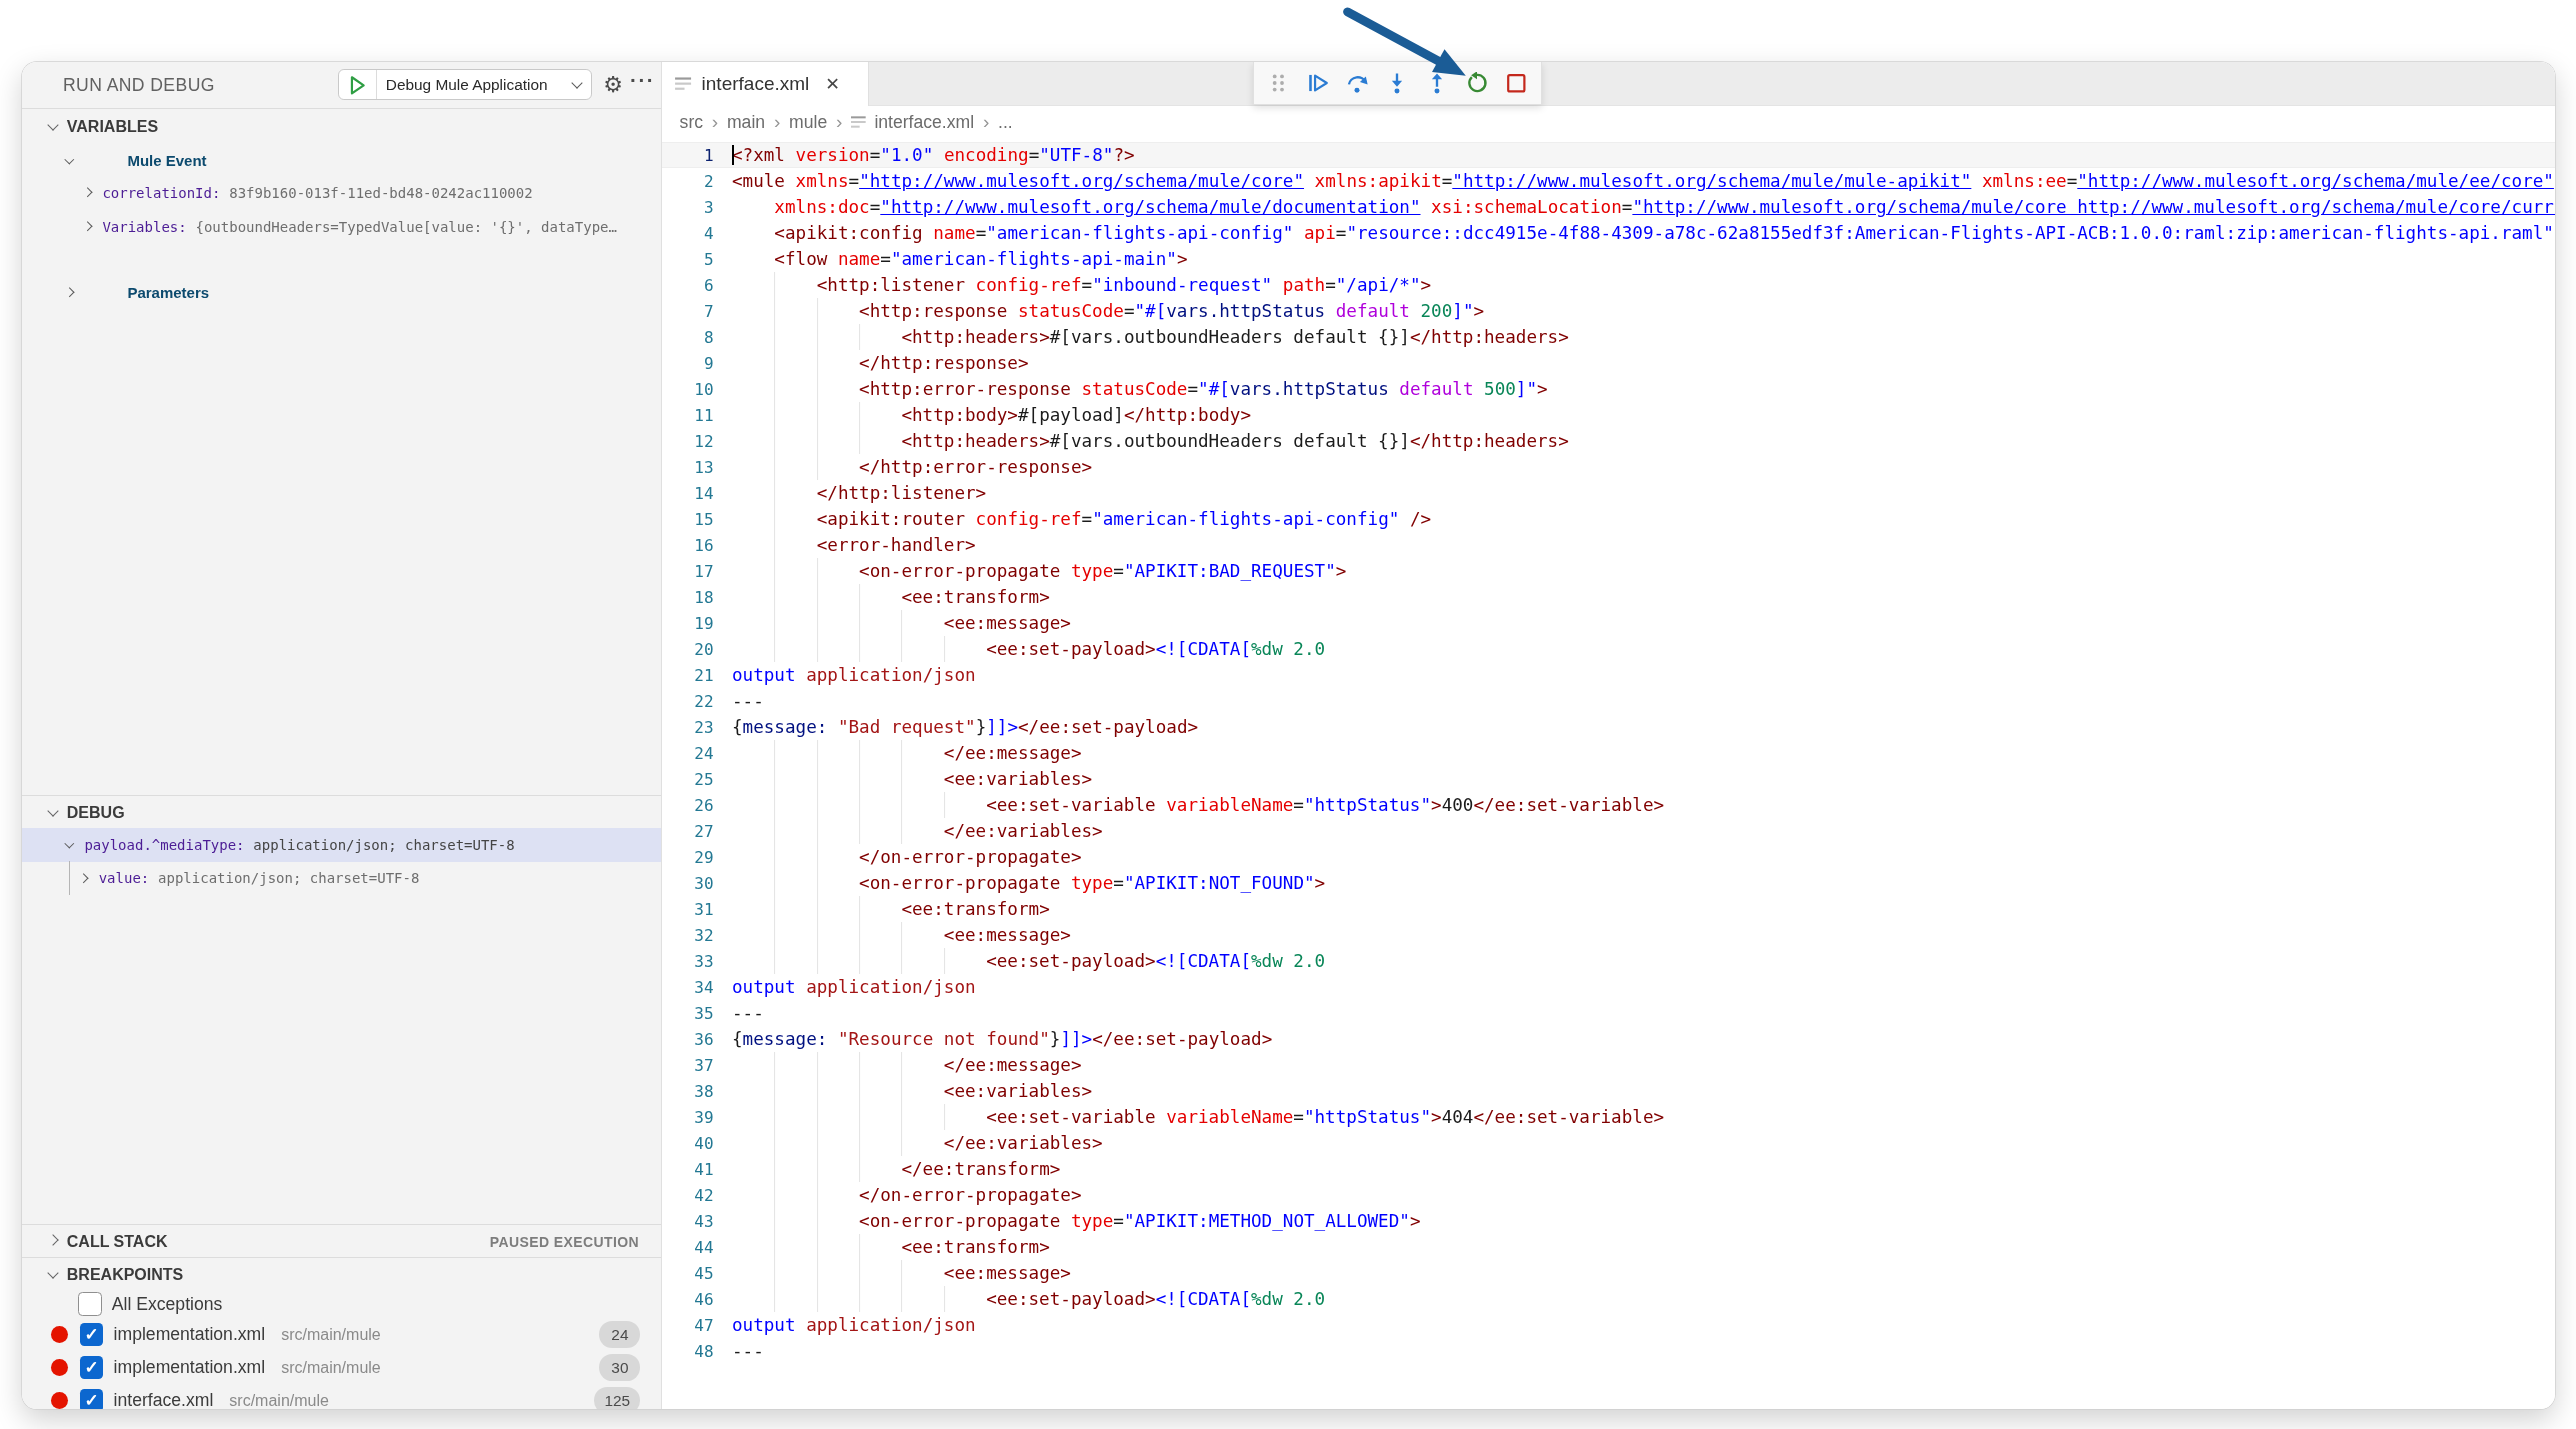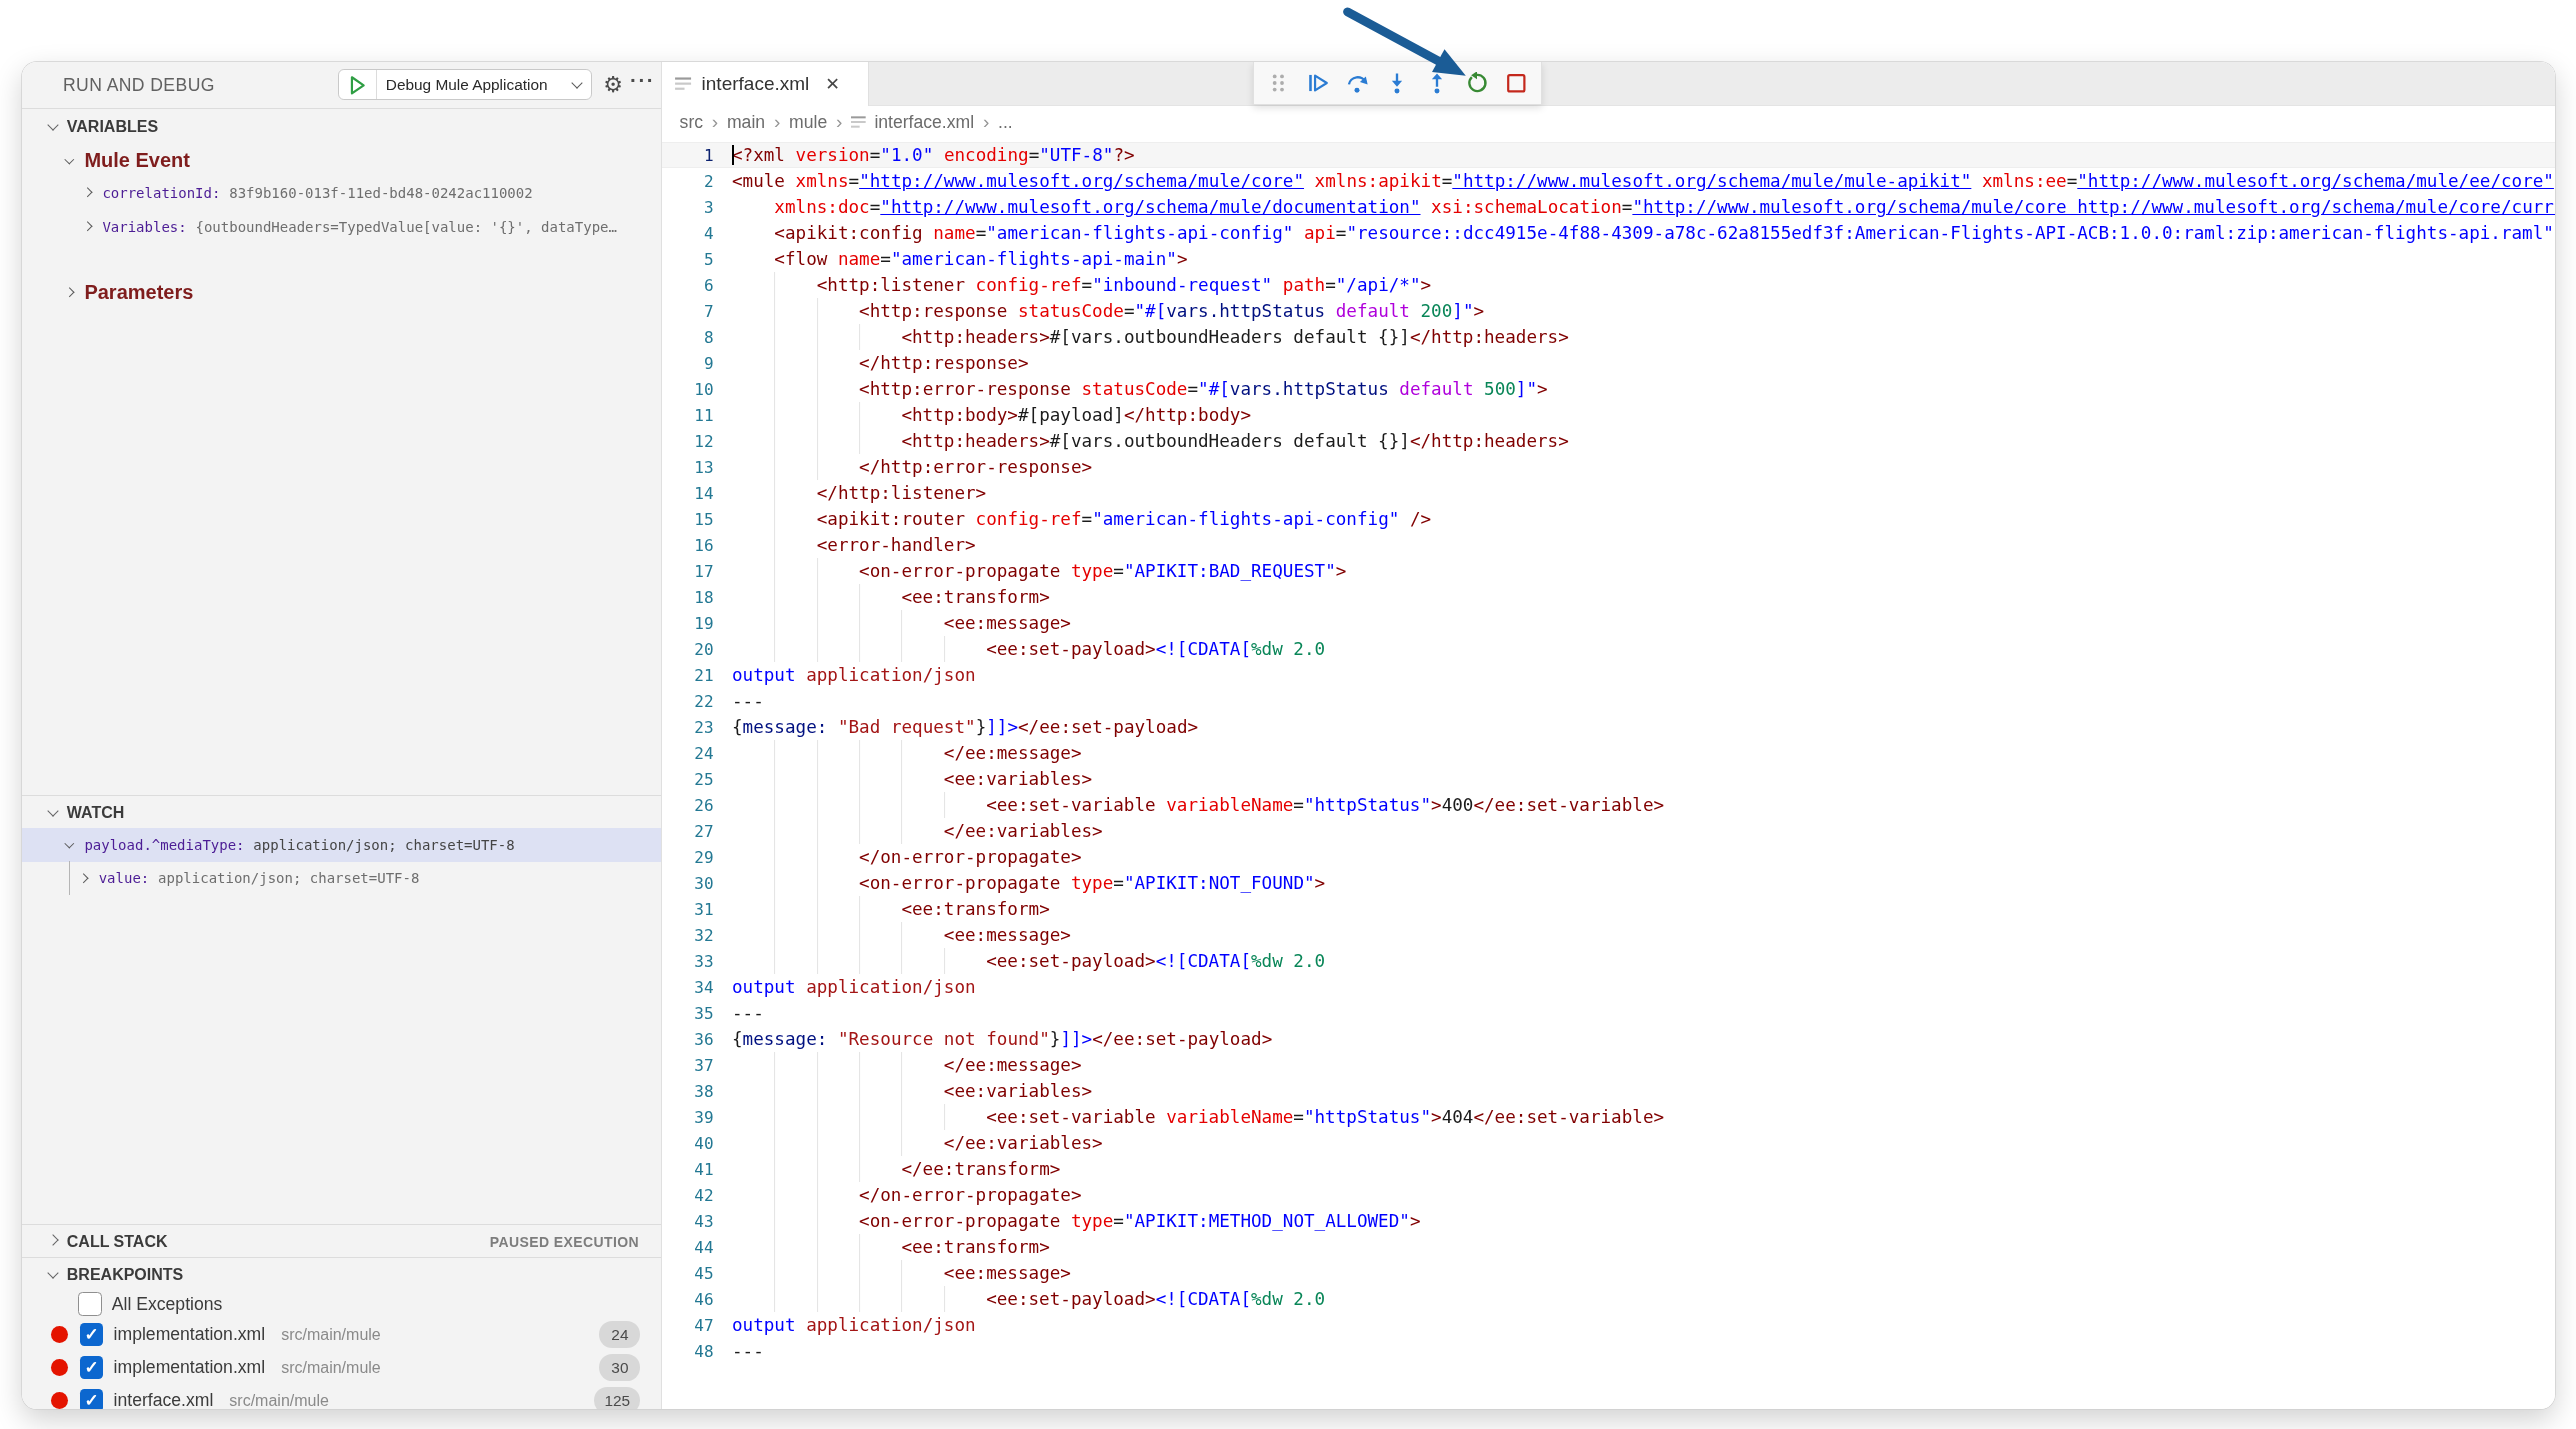--- a/index.html
+++ b/index.html
@@ -30,21 +30,21 @@
           letter-spacing:1.5px; }
 
   .sec-header { position:absolute; left:0; right:0; height:29px; display:flex; align-items:center;
                 padding-left:26.5px; font-size:16px; font-weight:bold; color:#3b3b3b; }
   .sec-header .chev { margin-right:10.3px; margin-top:-2.9px; color:#646465; border-color:#646465; }
   .divider { position:absolute; left:0; right:0; height:0; border-top:0.7px solid #dcdcdc; }
 
   .tree-row { position:absolute; left:0; right:0; height:33px; display:flex; align-items:center;
               white-space:nowrap; overflow:hidden; }
   .tree-row .chev { flex:0 0 auto; }
-  .lbl-bold { font-size:20px; font-weight:bold; color:#7f1d1d; }
+  .lbl-bold { font-size:15px; font-weight:bold; color:#0c4a6e;margin-left:43px; }
   .mono { font-family:"DejaVu Sans Mono", monospace; font-size:14px; }
   .vname { color:#4c1d95; }
   .vval  { color:#6e6e6e; }
   .vval-dark { color:#454545; }
   .watch-sel { background:#dde1f3; }
   .wguide { border-left:1.5px solid #b5b5b5; height:100%; margin-left:47px; margin-right:10.3px; }
 
   .badge-paused { position:absolute; right:22px; font-size:14px; font-weight:bold; color:#7d7d7d;
                   letter-spacing:0.4px; }
   .cb { width:23.5px; height:23.5px; border-radius:4.4px; flex:0 0 23.5px; }
@@ -136,21 +136,21 @@
       <span class="mono vval" style="margin-left:8.8px">{outboundHeaders=TypedValue[value: '{}', dataType…</span>
     </div>
     <div class="tree-row" style="top:214px; padding-left:44px">
       <span class="chev small right" style="margin-right:11.8px"></span>
       <span class="lbl-bold">Parameters</span>
     </div>
 
     <div class="divider" style="top:733px"></div>
     <div class="sec-header" style="top:736px">
       <span class="chev"></span>
-      <span>WATCH</span>
+      <span>DEBUG</span>
     </div>
     <div class="tree-row watch-sel" style="top:766px; height:34px; padding-left:44px">
       <span class="chev small" style="margin-right:11.8px;margin-top:-2.9px"></span>
       <span class="mono vname">payload.^mediaType:</span>
       <span class="mono vval-dark" style="margin-left:8.8px">application/json; charset=UTF-8</span>
     </div>
     <div class="tree-row" style="top:799px; height:34px">
       <span class="wguide"></span>
       <span class="chev small right" style="margin-right:11.8px"></span>
       <span class="mono vname">value:</span>

